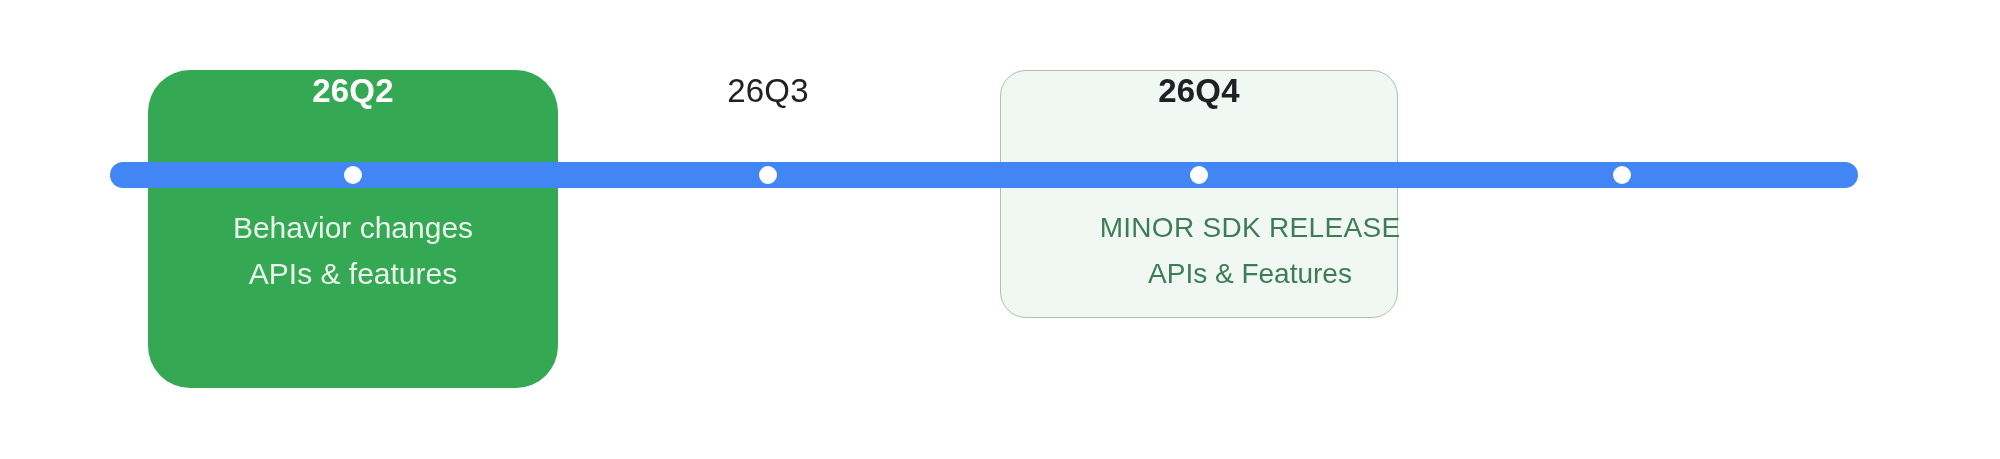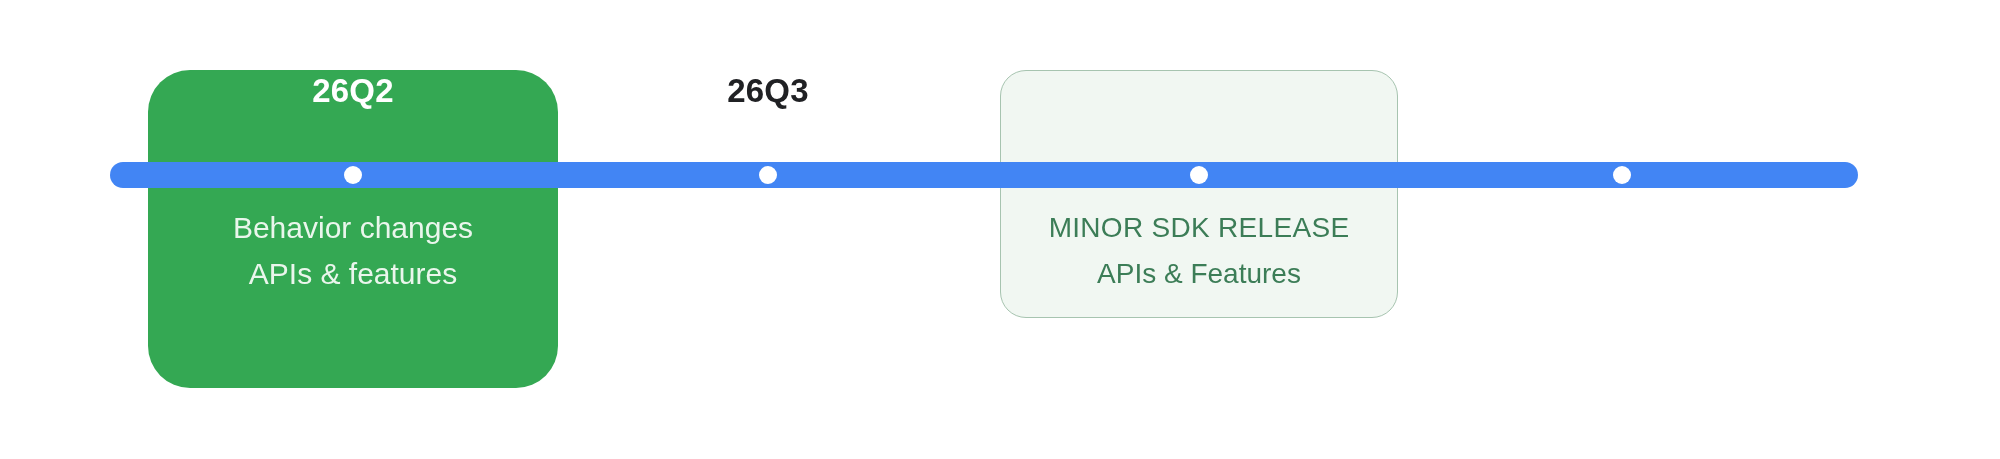--- a/index.html
+++ b/index.html
@@ -70,21 +70,21 @@
     margin-left: -210px;
     text-align: center;
     font-size: 33px;
     font-weight: 700;
     letter-spacing: 0.2px;
     color: #202124;
     z-index: 5;
     white-space: nowrap;
   }
   .q-label.on-major { color: #ffffff; }
-  .q-label.plain    { color: #202124; font-weight: 700; }
+  .q-label.plain    { color: #202124; font-weight: 400; }
 
   
   .desc {
     position: absolute;
     width: 420px;
     margin-left: -210px;
     text-align: center;
     z-index: 5;
   }
   .desc .line {
@@ -136,25 +136,26 @@
 
   <div class="dot" style="left:353px;"></div>
   <div class="dot" style="left:768px;"></div>
   <div class="dot" style="left:1199px;"></div>
   <div class="dot" style="left:1622px;"></div>
 
   <div class="q-label on-major" style="left:353px;">26Q2</div>
 
   <div class="q-label plain" style="left:768px;">26Q3</div>
 
+  <div class="q-label" style="left:1199px;">26Q4</div>
 
 
   <div class="desc desc-major" style="left:353px;">
     <span class="line line-2">Behavior changes</span>
     <span class="line line-3">APIs &amp; features</span>
   </div>
 
-  <div class="desc desc-minor" style="left:1199px;">
+  <div class="desc desc-minor" style="left:1250px;">
     <span class="line line-1">MINOR SDK RELEASE</span>
     <span class="line line-2">APIs &amp; Features</span>
   </div>
 
 </div>
 
 </body></html>

